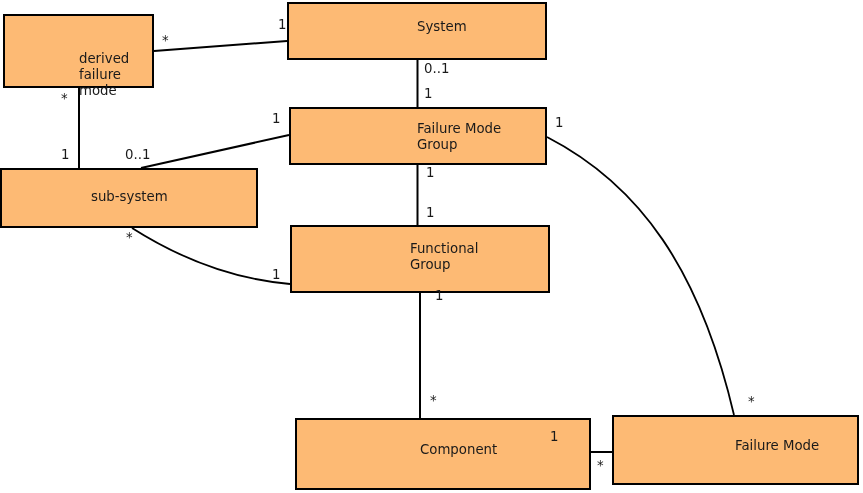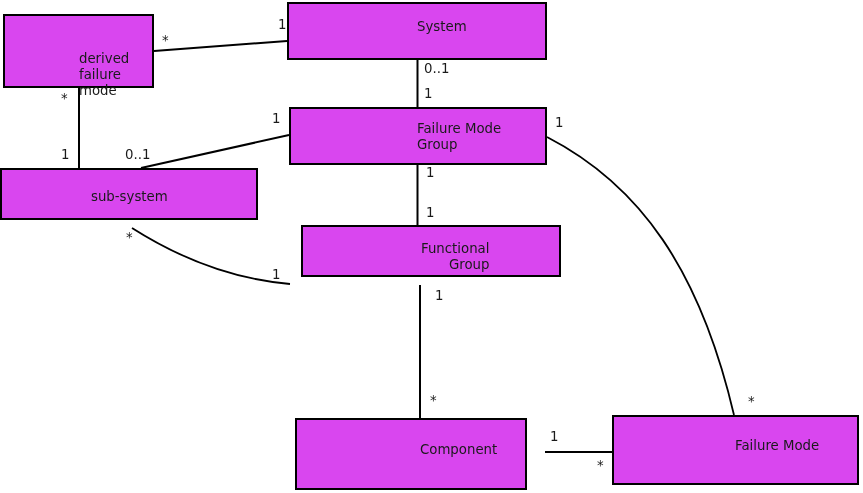--- a/index.html
+++ b/index.html
@@ -24,21 +24,21 @@
   .edges path {
     stroke: #000000;
     fill: none;
   }
   .edge-straight { stroke-width: 2; }
   .edge-curve    { stroke-width: 1.8; }
   .entity {
     position: absolute;
     box-sizing: border-box;
     border: 2px solid #000000;
-    background: #d946ef;
+    background: #fdba74;
   }
   .entity-label {
     position: absolute;
     font-size: 13.3px;
     line-height: 16px;
     white-space: pre-line;
     color: #1a1a1a;
   }
   .card {
     position: absolute;
@@ -72,30 +72,30 @@
 
   <div class="entity" style="left:287px; top:2px; width:260px; height:58px;">
     <span class="entity-label" style="left:128px; top:15px;">System</span>
   </div>
 
   <div class="entity" style="left:289px; top:107px; width:258px; height:58px;">
     <span class="entity-label" style="left:126px; top:12px;">Failure Mode
 Group</span>
   </div>
 
-  <div class="entity" style="left:0px; top:168px; width:258px; height:52px;">
+  <div class="entity" style="left:0px; top:168px; width:258px; height:60px;">
     <span class="entity-label" style="left:89px; top:19px;">sub-system</span>
   </div>
 
-  <div class="entity" style="left:301px; top:225px; width:260px; height:52px;text-align:right;">
+  <div class="entity" style="left:290px; top:225px; width:260px; height:68px;">
     <span class="entity-label" style="left:118px; top:14px;">Functional
 Group</span>
   </div>
 
-  <div class="entity" style="left:295px; top:418px; width:232px; height:72px;">
+  <div class="entity" style="left:295px; top:418px; width:296px; height:72px;">
     <span class="entity-label" style="left:123px; top:22px;">Component</span>
   </div>
 
   <div class="entity" style="left:612px; top:415px; width:247px; height:70px;">
     <span class="entity-label" style="left:121px; top:21px;">Failure Mode</span>
   </div>
 
   <span class="card" style="left:162px; top:33px;">*</span>
   <span class="card" style="left:278px; top:17px;">1</span>
 

